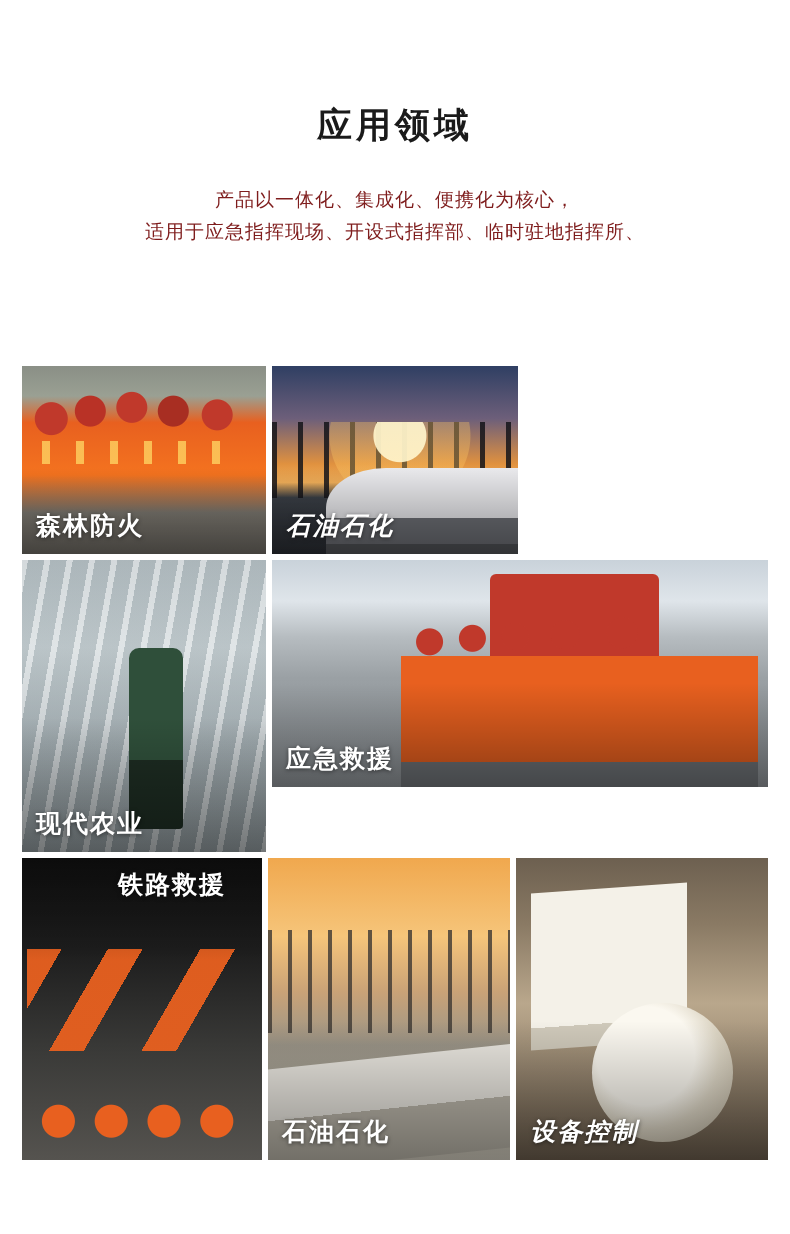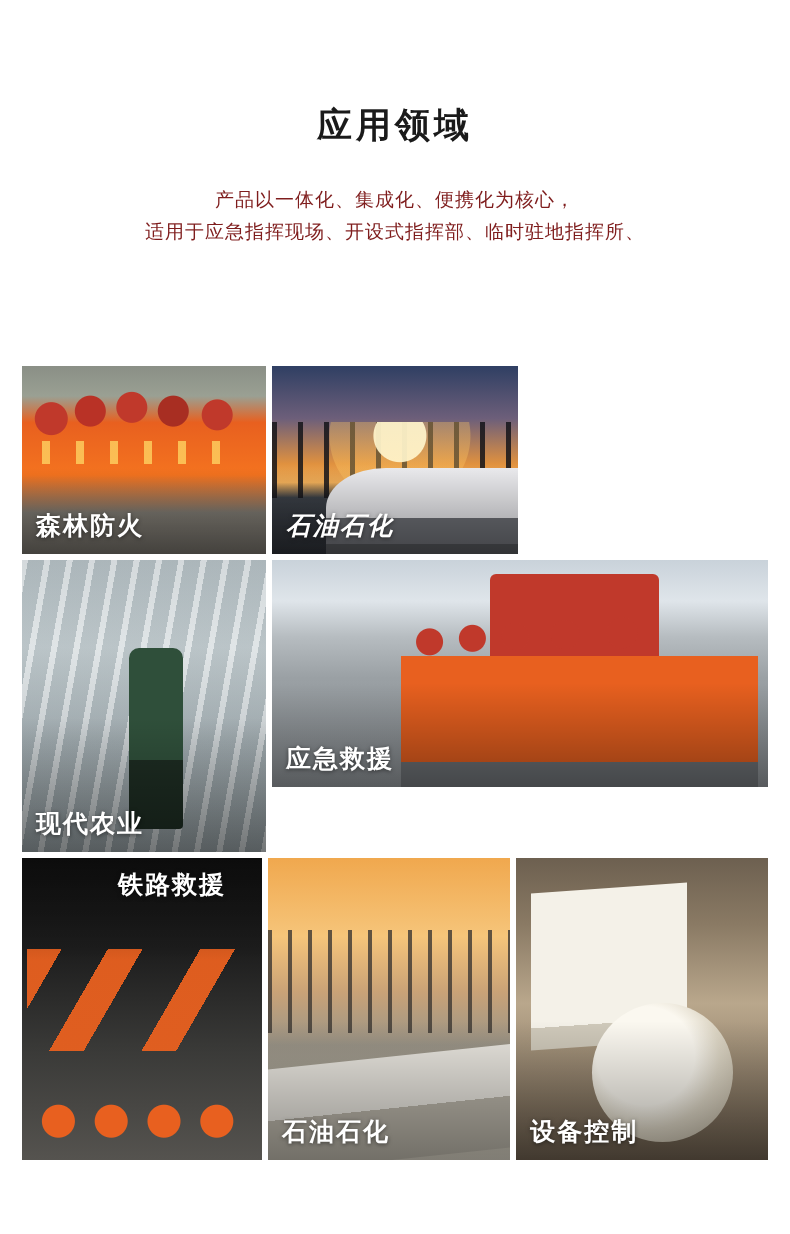--- a/index.html
+++ b/index.html
@@ -78,21 +78,21 @@
   .r1 .cell { height: 188px; }
   .c-forest { width: 244px; }
   .c-petro  { width: 246px; font-style: italic; }
   .c-field  { width: 244px; }
 
   .r2 .c-agri { width: 244px; height: 292px; }
   .r2 .c-rescue { width: 496px; height: 227px; }
 
   .r3 .c-rail { width: 244px; height: 302px; }
   .r3 .c-engineering { width: 246px; height: 302px; }
-  .r3 .c-equip { width: 256px; height: 302px; }
+  .r3 .c-equip { width: 256px; height: 302px; font-style: italic; }
 
   
   .art { position: absolute; inset: 0; }
 
   
   .art-forest {
     background:
       radial-gradient(circle at 12% 28%, #c0392b 0 16px, transparent 17px),
       radial-gradient(circle at 28% 24%, #b93226 0 15px, transparent 16px),
       radial-gradient(circle at 45% 22%, #c0392b 0 15px, transparent 16px),

